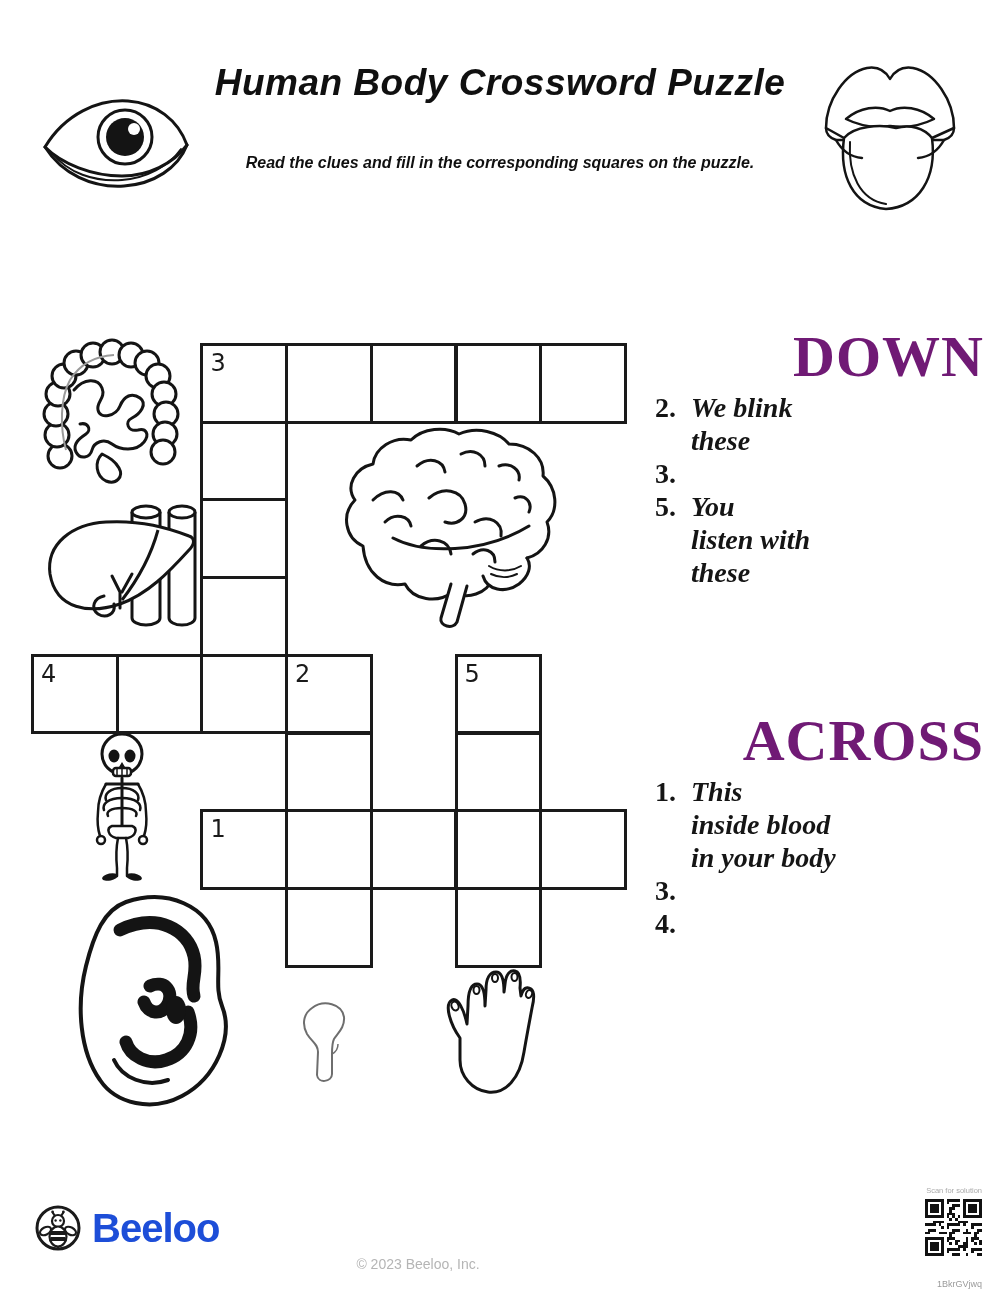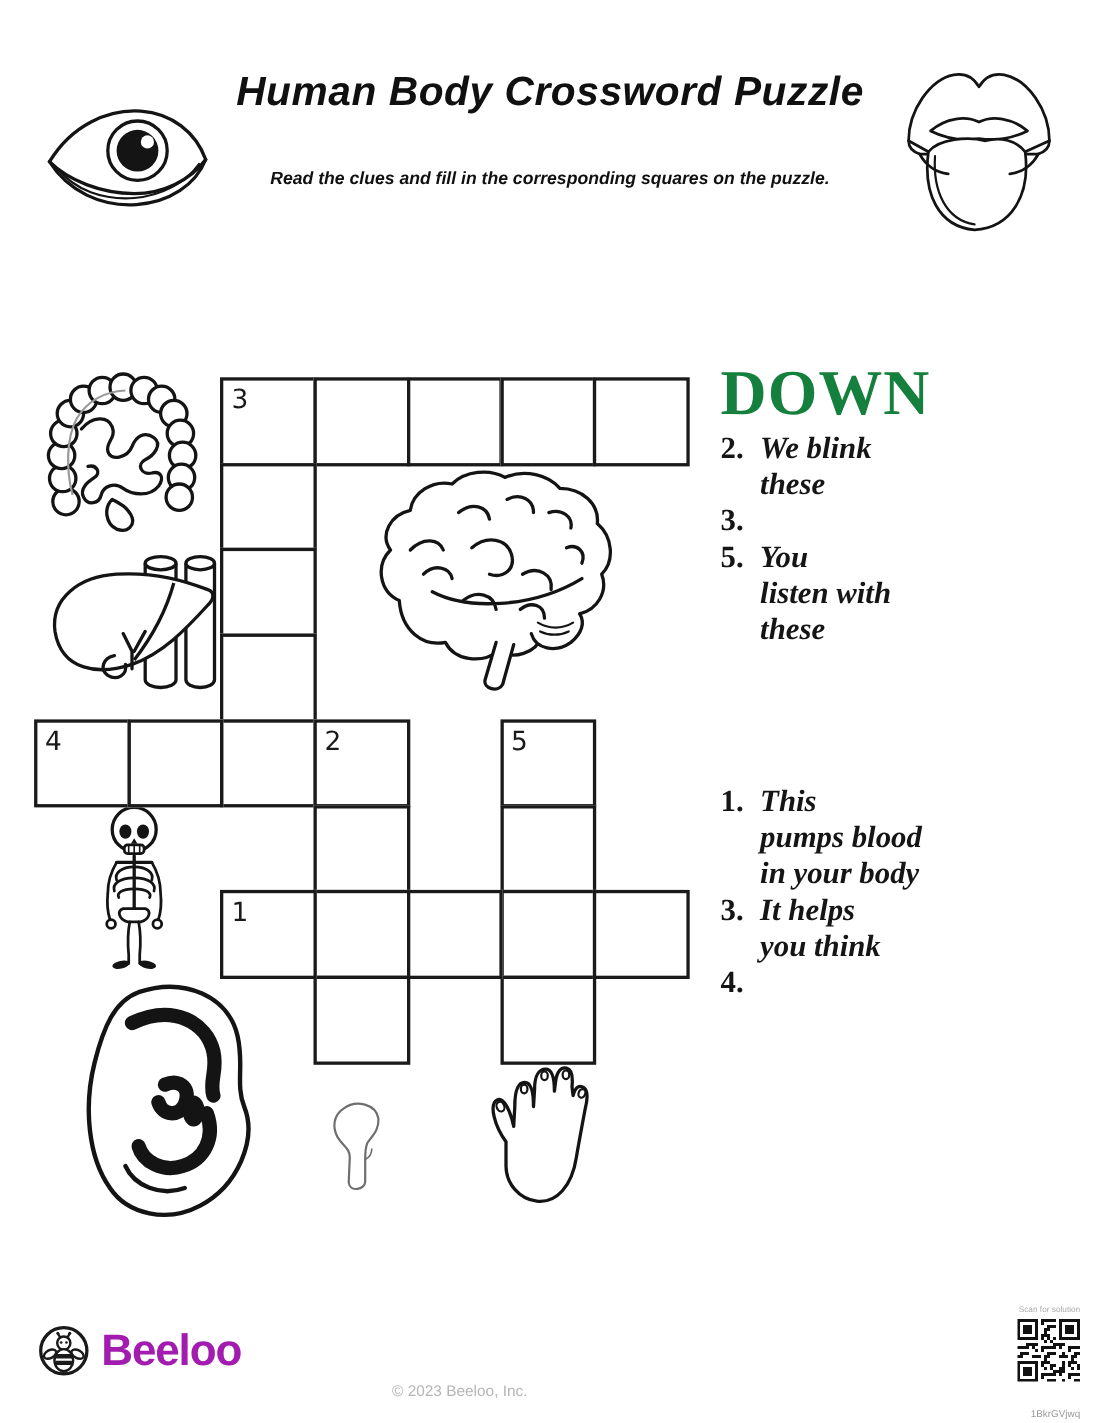--- a/index.html
+++ b/index.html
@@ -10,28 +10,28 @@
   .title{position:absolute;left:0;top:62px;width:1000px;text-align:center;
          font:italic 700 37px "Liberation Sans","DejaVu Sans",sans-serif;letter-spacing:.5px;color:#101010;}
   .subtitle{position:absolute;left:0;top:142px;width:1000px;text-align:center;
             font:italic 700 16px "Liberation Sans","DejaVu Sans",sans-serif;color:#101010;margin-top:12px;}
   
   #crossword-grid{position:absolute;left:0;top:0;width:100%;height:100%;}
   .cell{position:absolute;box-sizing:border-box;border:3px solid #1a1a1a;background:#fff;}
   .cellnum{position:absolute;font:400 24px "DejaVu Sans",sans-serif;color:#1a1a1a;z-index:3;}
   
   .clue-section{position:absolute;left:655px;width:345px;}
-  .clue-section h2{margin:0 5px 5px 0;font:700 58px "Liberation Serif","DejaVu Serif",serif;
-                   letter-spacing:1px;line-height:1;color:#15803d;}
+  .clue-section h2{margin:0 16px 5px 0;font:700 58px "Liberation Serif","DejaVu Serif",serif;
+                   letter-spacing:1px;line-height:1;color:#701a75;text-align:right;}
   .clue{display:flex;font:700 28px "Liberation Serif","DejaVu Serif",serif;line-height:33px;color:#151515;}
   .clue-num{width:36px;flex:none;}
   .clue-text{flex:1;white-space:pre-line;font-style:italic;}
   
   .brand-row{position:absolute;left:34px;top:1204px;height:48px;display:flex;align-items:center;gap:10px;}
-  .brand-name{font:700 40px "Liberation Sans","DejaVu Sans",sans-serif;letter-spacing:-1px;color:#a21caf;text-align:right;}
+  .brand-name{font:700 40px "Liberation Sans","DejaVu Sans",sans-serif;letter-spacing:-1px;color:#1d4ed8;text-align:right;}
   .copyright{position:absolute;left:0;top:1256px;width:836px;text-align:center;
              font:400 14px "Liberation Sans","DejaVu Sans",sans-serif;color:#b5b5b5;}
   .qr-block{position:absolute;left:910px;top:1186px;width:72px;text-align:right;}
   .qr-caption{font:400 7.5px "Liberation Sans","DejaVu Sans",sans-serif;color:#ababab;}
   .qr-id{font:400 9px "Liberation Sans","DejaVu Sans",sans-serif;color:#9a9a9a;margin-top:19px;}
   #qr-svg{width:57px;height:57px;margin-top:4px;shape-rendering:crispEdges;}
 </style>
 </head>
 <body>
 
@@ -214,31 +214,30 @@
         </div>
         <div class="clue">
           <span class="clue-num">5.</span>
           <span class="clue-text">You
 listen with
 these</span>
         </div>
       </div>
   </section>
   <section class="clue-section" style="top:712px">
+    <h2>ACROSS</h2>
     <div>
         <div class="clue">
           <span class="clue-num">1.</span>
           <span class="clue-text">This
-pumps blood
+inside blood
 in your body</span>
         </div>
         <div class="clue">
           <span class="clue-num">3.</span>
-          <span class="clue-text">It helps
-you think</span>
         </div>
         <div class="clue">
           <span class="clue-num">4.</span>
         </div>
       </div>
   </section>
 
   <div class="brand-row">
     <svg width="48" height="48" viewBox="0 0 48 48">
       <circle cx="24" cy="24" r="21" fill="#fff" stroke="#1a1a1a" stroke-width="3"></circle>

